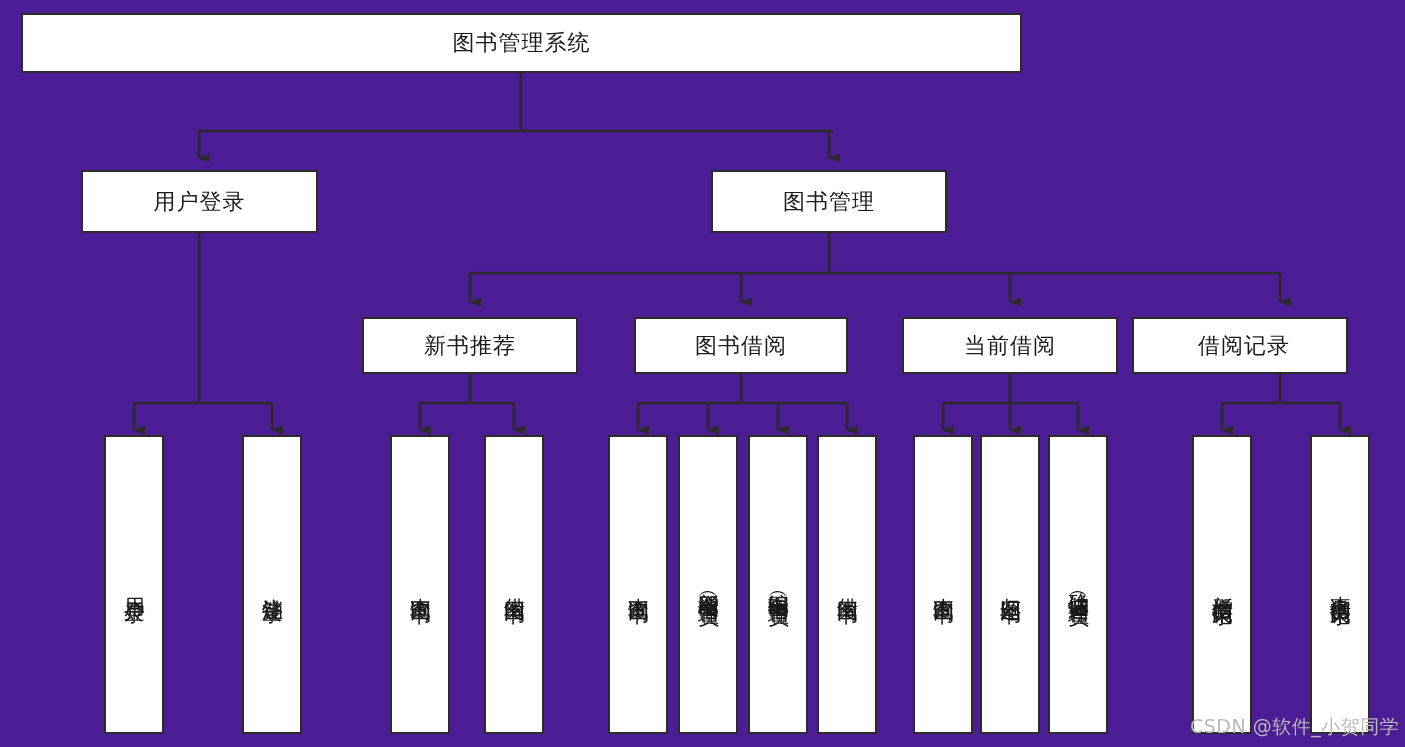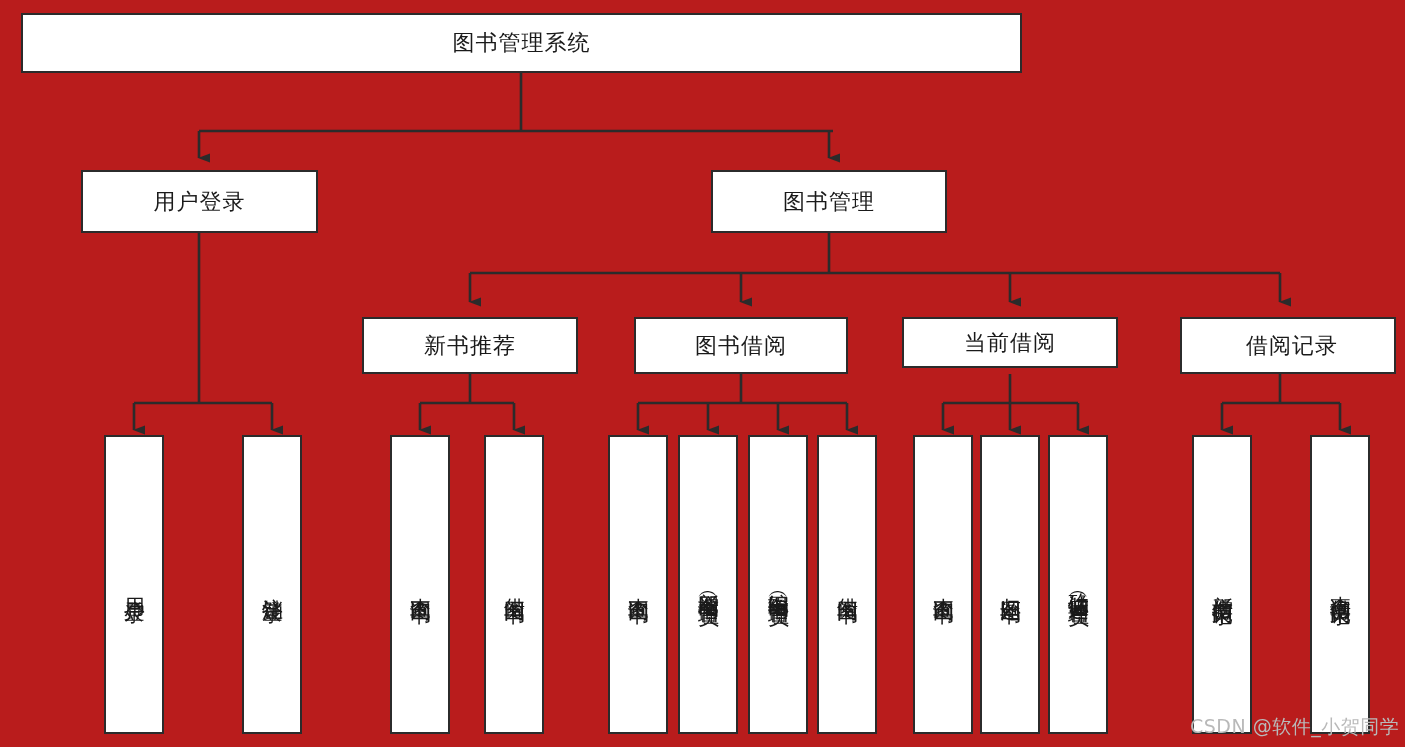--- a/index.html
+++ b/index.html
@@ -7,21 +7,21 @@
     padding: 0;
     background: #ffffff;
   }
   body {
     font-family: "DejaVu Sans", "Liberation Sans", sans-serif;
   }
   #canvas {
     position: relative;
     width: 1405px;
     height: 747px;
-    background: #b91c1c;
+    background: #4c1d95;
     overflow: hidden;
   }
   .node {
     position: absolute;
     box-sizing: border-box;
     background: #ffffff;
     border: 2.5px solid #2b2b2b;
     display: flex;
     align-items: center;
     justify-content: center;
@@ -130,24 +130,24 @@
   <div class="node horiz" style="left:711px; top:170px; width:236px; height:63px;">
     <span>图书管理</span>
   </div>
 
   <div class="node horiz" style="left:362px; top:317px; width:216px; height:57px;">
     <span>新书推荐</span>
   </div>
   <div class="node horiz" style="left:634px; top:317px; width:214px; height:57px;text-align:center;">
     <span>图书借阅</span>
   </div>
-  <div class="node horiz" style="left:902px; top:317px; width:216px; height:51px;">
+  <div class="node horiz" style="left:902px; top:317px; width:216px; height:57px;">
     <span>当前借阅</span>
   </div>
-  <div class="node horiz" style="left:1180px; top:317px; width:216px; height:57px;padding-left:8px;">
+  <div class="node horiz" style="left:1132px; top:317px; width:216px; height:57px;padding-left:8px;">
     <span>借阅记录</span>
   </div>
 
   <div class="node vert" style="left:104px; top:435px; width:60px; height:299px;">
     <span class="vtext">用户登录</span>
   </div>
   <div class="node vert" style="left:242px; top:435px; width:60px; height:299px;">
     <span class="vtext">注销登录</span>
   </div>
 

